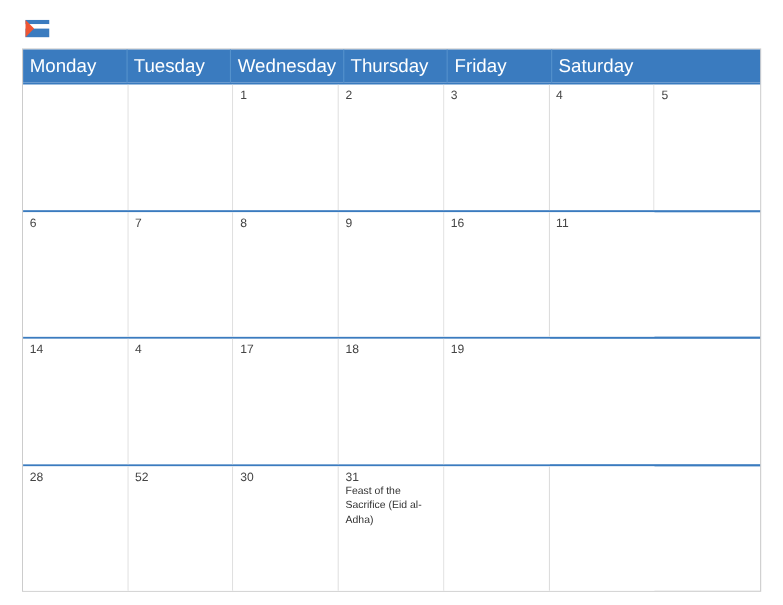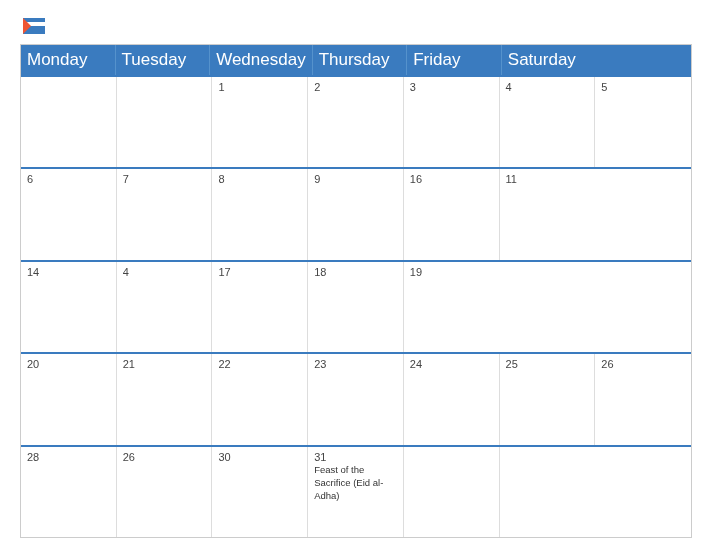--- a/index.html
+++ b/index.html
@@ -216,47 +216,24 @@
           </div>
           <div class="day-cell">
             <span class="day-num">18</span>
           </div>
           <div class="day-cell">
             <span class="day-num">19</span>
           </div>
         </div>
         <div class="week-row">
           <div class="day-cell">
-            <span class="day-num">20</span>
-          </div>
-          <div class="day-cell">
-            <span class="day-num">21</span>
-          </div>
-          <div class="day-cell">
-            <span class="day-num">22</span>
-          </div>
-          <div class="day-cell">
-            <span class="day-num">23</span>
-          </div>
-          <div class="day-cell">
-            <span class="day-num">24</span>
-          </div>
-          <div class="day-cell">
-            <span class="day-num">25</span>
-          </div>
-          <div class="day-cell">
-            <span class="day-num">26</span>
-          </div>
-        </div>
-        <div class="week-row">
-          <div class="day-cell">
             <span class="day-num">28</span>
           </div>
           <div class="day-cell">
-            <span class="day-num">26</span>
+            <span class="day-num">52</span>
           </div>
           <div class="day-cell">
             <span class="day-num">30</span>
           </div>
           <div class="day-cell"><span class="day-num">31</span><span class="holiday-text">Feast of the Sacrifice (Eid al-Adha)</span></div>
           <div class="day-cell empty-light"></div>
           <div class="day-cell empty-light"></div>
         </div>
       </div>
   </div>

